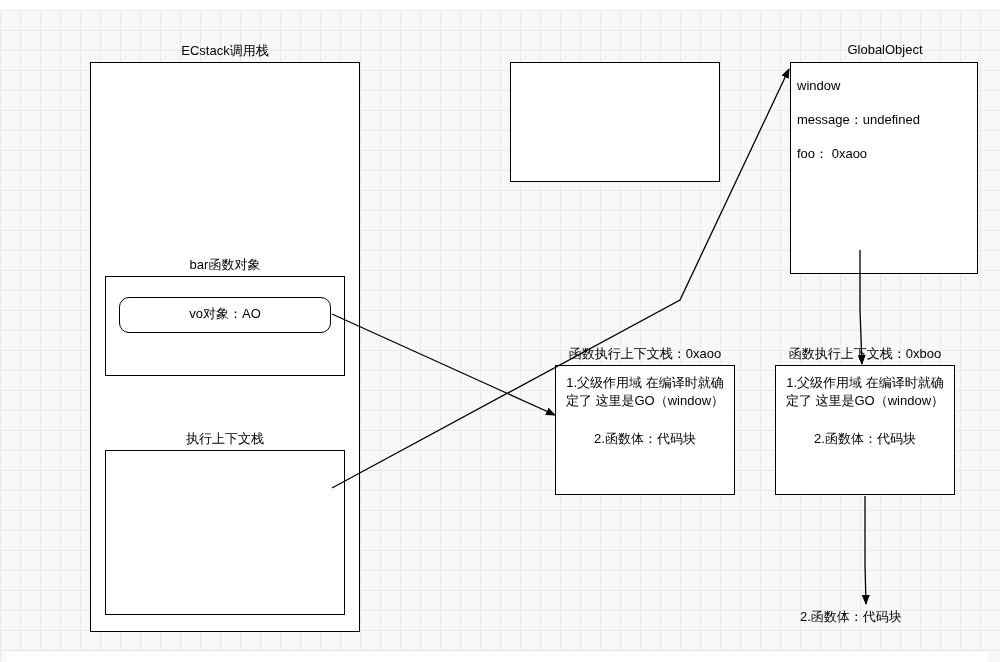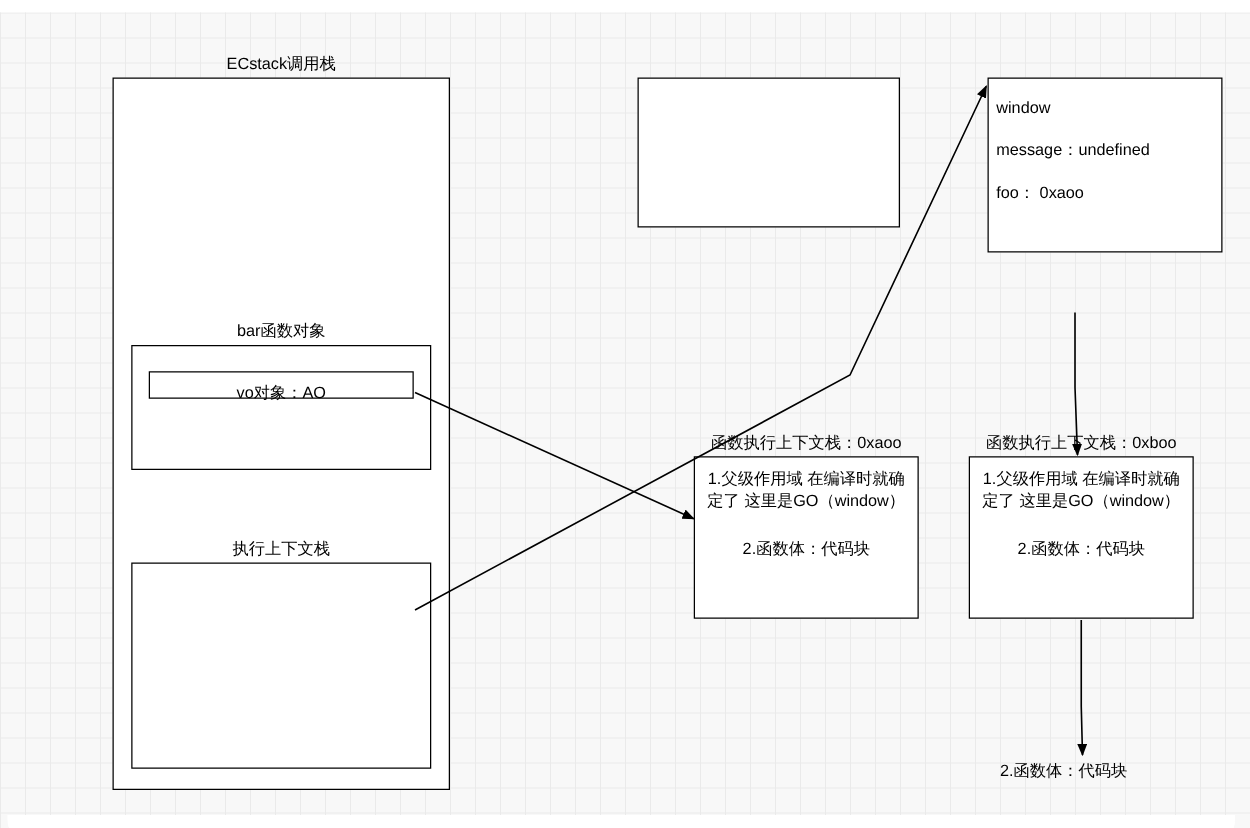--- a/index.html
+++ b/index.html
@@ -58,31 +58,32 @@
 <body>
 
 <div class="canvas">
 
   <div class="label" style="left:90px; top:32px; width:270px;">ECstack调用栈</div>
 
   <div class="box" style="left:90px; top:52px; width:270px; height:570px;"></div>
 
   <div class="label" style="left:105px; top:246px; width:240px;">bar函数对象</div>
   <div class="box" style="left:105px; top:266px; width:240px; height:100px;"></div>
-  <div class="box" style="left:119px; top:287px; width:212px; height:22px; line-height:32px;">
+  <div class="box" style="left:119px; top:287px; width:212px; height:36px; line-height:32px;border-radius:10px;">
      <div class="inner-text">vo对象：AO</div>
   </div>
 
   <div class="label" style="left:105px; top:420px; width:240px;">执行上下文栈</div>
   <div class="box" style="left:105px; top:440px; width:240px; height:165px;"></div>
 
   <div class="label" style="left:512px; top:58px; width:90px; text-align:left;">Objfunction</div>
   <div class="box" style="left:510px; top:52px; width:210px; height:120px;"></div>
 
-  <div class="box" style="left:790px; top:52px; width:188px; height:140px; padding:6px 6px; line-height:2.6;">
+  <div class="label" style="left:790px; top:32px; width:190px;">GlobalObject</div>
+  <div class="box" style="left:790px; top:52px; width:188px; height:212px; padding:6px 6px; line-height:2.6;">
      <div>window</div>
      <div>message：undefined</div>
      <div>foo： 0xaoo</div>
   </div>
 
   <div class="label" style="left:555px; top:335px; width:180px;">函数执行上下文栈：0xaoo</div>
   <div class="box" style="left:555px; top:355px; width:180px; height:130px; padding:8px; text-align:center;">
      <div style="margin-bottom:20px;">1.父级作用域 在编译时就确定了 这里是GO（window）</div>
      <div>2.函数体：代码块</div>
   </div>

